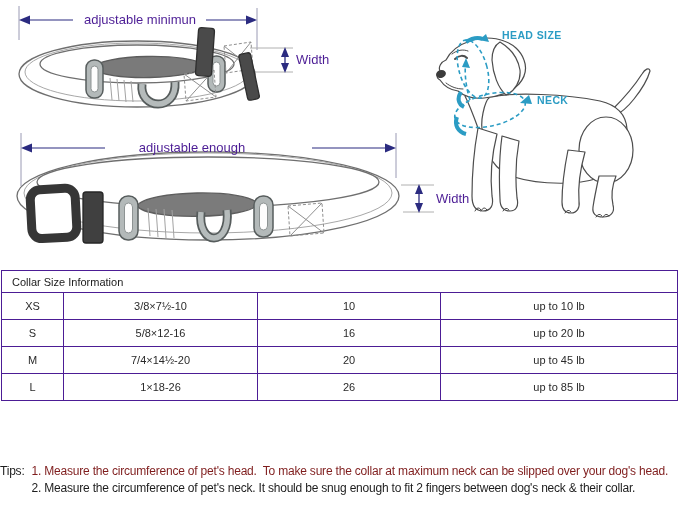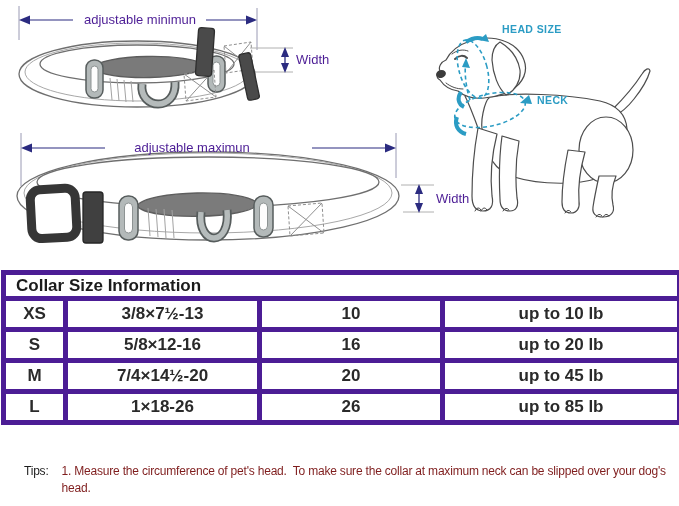--- a/index.html
+++ b/index.html
@@ -5,25 +5,25 @@
   html,body{margin:0;padding:0;background:#fff;}
   .canvas{position:relative;width:679px;height:506px;background:#fff;overflow:hidden;
           font-family:"Liberation Sans", sans-serif;}
   
   .lbl{position:absolute;font-size:13px;color:#4c1d95;white-space:nowrap;line-height:14px;}
   .lbl.center{width:130px;text-align:center;}
   .lbl.teal{color:#2b9cc4;font-weight:bold;font-size:10.5px;letter-spacing:.4px;}
   
   table.size-table{position:absolute;top:270px;left:1px;width:676px;border-collapse:collapse;
           table-layout:fixed;}
-  .size-table td,.size-table th{border:5px solid #4c1d95;font-size:17px;font-weight:bold;
+  .size-table td,.size-table th{border:1px solid #4c1d95;font-size:11px;font-weight:normal;
           text-align:center;color:#2a2a2a;height:26px;padding:0;line-height:14px;}
   .size-table tr.title-row td{text-align:left;padding-left:10px;height:21px;color:#1b1b1b;}
   
-  .tips{position:absolute;top:463px;left:24px;display:flex;gap:13px;font-size:12px;
+  .tips{position:absolute;top:463px;left:0;display:flex;gap:7px;font-size:12px;
         letter-spacing:-0.2px;color:#1d1d1d;}
   .tips-label{flex:0 0 auto;line-height:17px;}
   .tip-line{line-height:17px;white-space:pre-wrap;}
   .tip-red{color:#7f1d1d;}
   svg{position:absolute;left:0;top:0;}
 </style>
 </head>
 <body>
 
 <div class="canvas">
@@ -149,39 +149,39 @@
       <path d="M466,42 C472,38 478,37 483,39" stroke-width="4"></path>
       <path d="M470,100 C466,88 464,72 466,60" stroke-dasharray="4,3"></path>
       <path d="M466,58 l-4,9 l8,1 Z" fill="#2b9cc4" stroke="none"></path>
       <path d="M520,103 l9,-8 l3,9 Z" fill="#2b9cc4" stroke="none"></path>
       <path d="M479,40 l7,-6 l3,8 Z" fill="#2b9cc4" stroke="none"></path>
     </g>
   </svg>
 
   <div class="lbl center" style="left:75px;top:13px;">adjustable minimun</div>
   <div class="lbl" style="left:296px;top:53px;">Width</div>
-  <div class="lbl center" style="left:127px;top:141px;">adjustable maximun</div>
+  <div class="lbl center" style="left:127px;top:141px;">adjustable enough</div>
   <div class="lbl" style="left:436px;top:192px;">Width</div>
-  <div class="lbl teal" style="left:502px;top:22px;">HEAD SIZE</div>
+  <div class="lbl teal" style="left:502px;top:28px;">HEAD SIZE</div>
   <div class="lbl teal" style="left:537px;top:93px;">NECK</div>
 
   <table class="size-table">
     <colgroup>
         <col style="width:62px">
         <col style="width:194px">
         <col style="width:183px">
         <col style="width:237px">
       </colgroup>
     <tbody>
         <tr class="title-row">
       <td colspan="4">Collar Size Information</td>
     </tr>
     <tr>
       <td>XS</td>
-      <td>3/8×7½-13</td>
+      <td>3/8×7½-10</td>
       <td>10</td>
       <td>up to 10 lb</td>
     </tr>
     <tr>
       <td>S</td>
       <td>5/8×12-16</td>
       <td>16</td>
       <td>up to 20 lb</td>
     </tr>
     <tr>
@@ -196,16 +196,17 @@
       <td>26</td>
       <td>up to 85 lb</td>
     </tr>
   </tbody>
     </table>
 
   <div class="tips">
     <span class="tips-label">Tips:</span>
     <div class="tips-lines">
       <div class="tip-line tip-red">1. Measure the circumference of pet's head.  To make sure the collar at maximum neck can be slipped over your dog's head.</div>
+      <div class="tip-line">2. Measure the circumference of pet's neck. It should be snug enough to fit 2 fingers between dog's neck &amp; their collar.</div>
     </div>
   </div>
 
 </div>
 
 </body></html>

